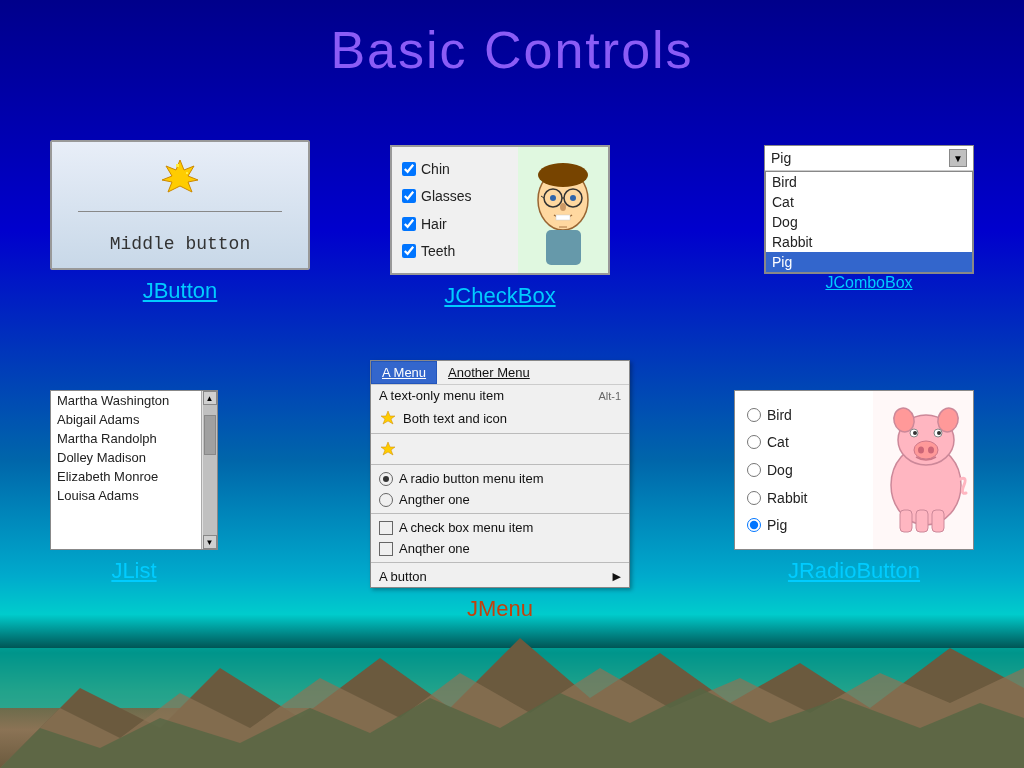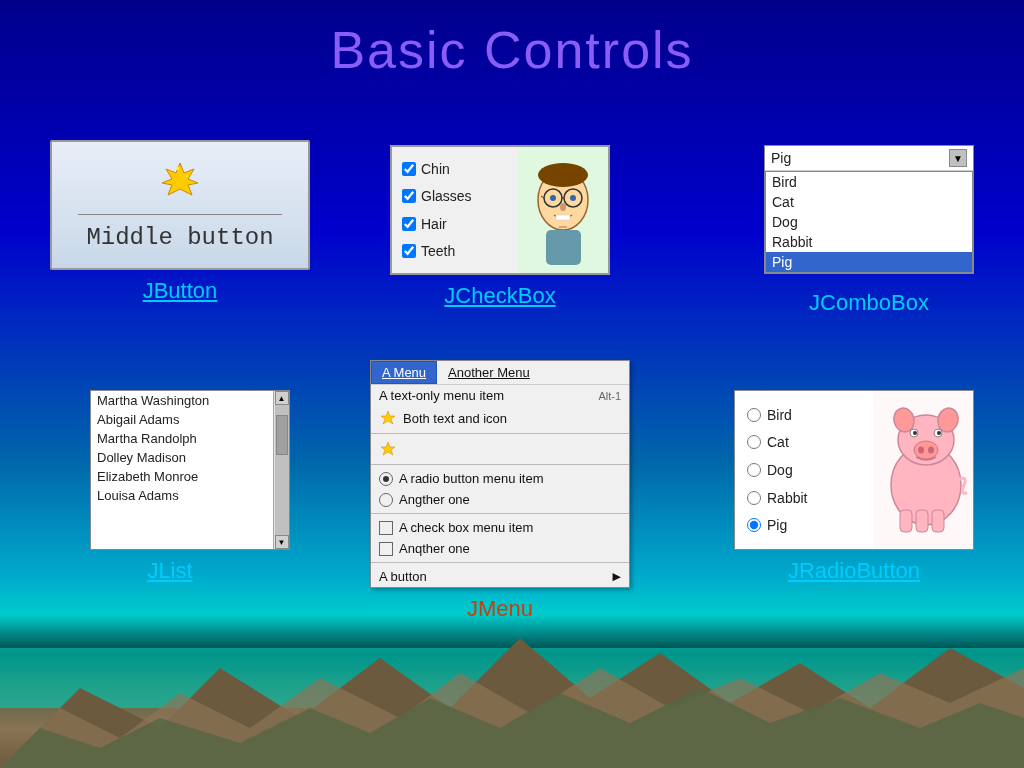--- a/index.html
+++ b/index.html
@@ -50,24 +50,24 @@
       border-radius: 2px;
       display: flex;
       flex-direction: column;
       align-items: center;
       justify-content: center;
       gap: 10px;
     }
 
     .button-label {
       font-family: 'Courier New', monospace;
-      font-size: 24px;
+      font-size: 18px;
       color: #333;
       border-top: 1px solid #888;
-      padding-top: 9px;
+      padding-top: 22px;
       width: 80%;
       text-align: center;
     }
 
     .jbutton-caption {
       color: #00ccff;
       font-size: 22px;
       text-decoration: underline;
       margin-top: 8px;
       text-align: center;
@@ -183,42 +183,42 @@
       cursor: pointer;
     }
 
     .combobox-option.selected {
       background: #3366cc;
       color: #fff;
     }
 
     .jcombobox-caption {
       color: #00ccff;
-      font-size: 22px;
-      margin-top: 16px;
+      font-size: 16px;
+      text-decoration: underline;
+      margin-top: 0;
       text-align: center;
       cursor: pointer;
     }
 
     
     .jlist-section {
       position: absolute;
       left: 50px;
       top: 390px;
       z-index: 2;
     }
 
     .jlist-widget {
-      width: 200px;
+      width: 168px;
       height: 160px;
       background: #fff;
       border: 1px solid #888;
       display: flex;
       overflow: hidden;
-      margin-left: 40px;
     }
 
     .jlist-items {
       flex: 1;
       overflow: hidden;
     }
 
     .jlist-item {
       padding: 2px 6px;
       font-size: 13px;

